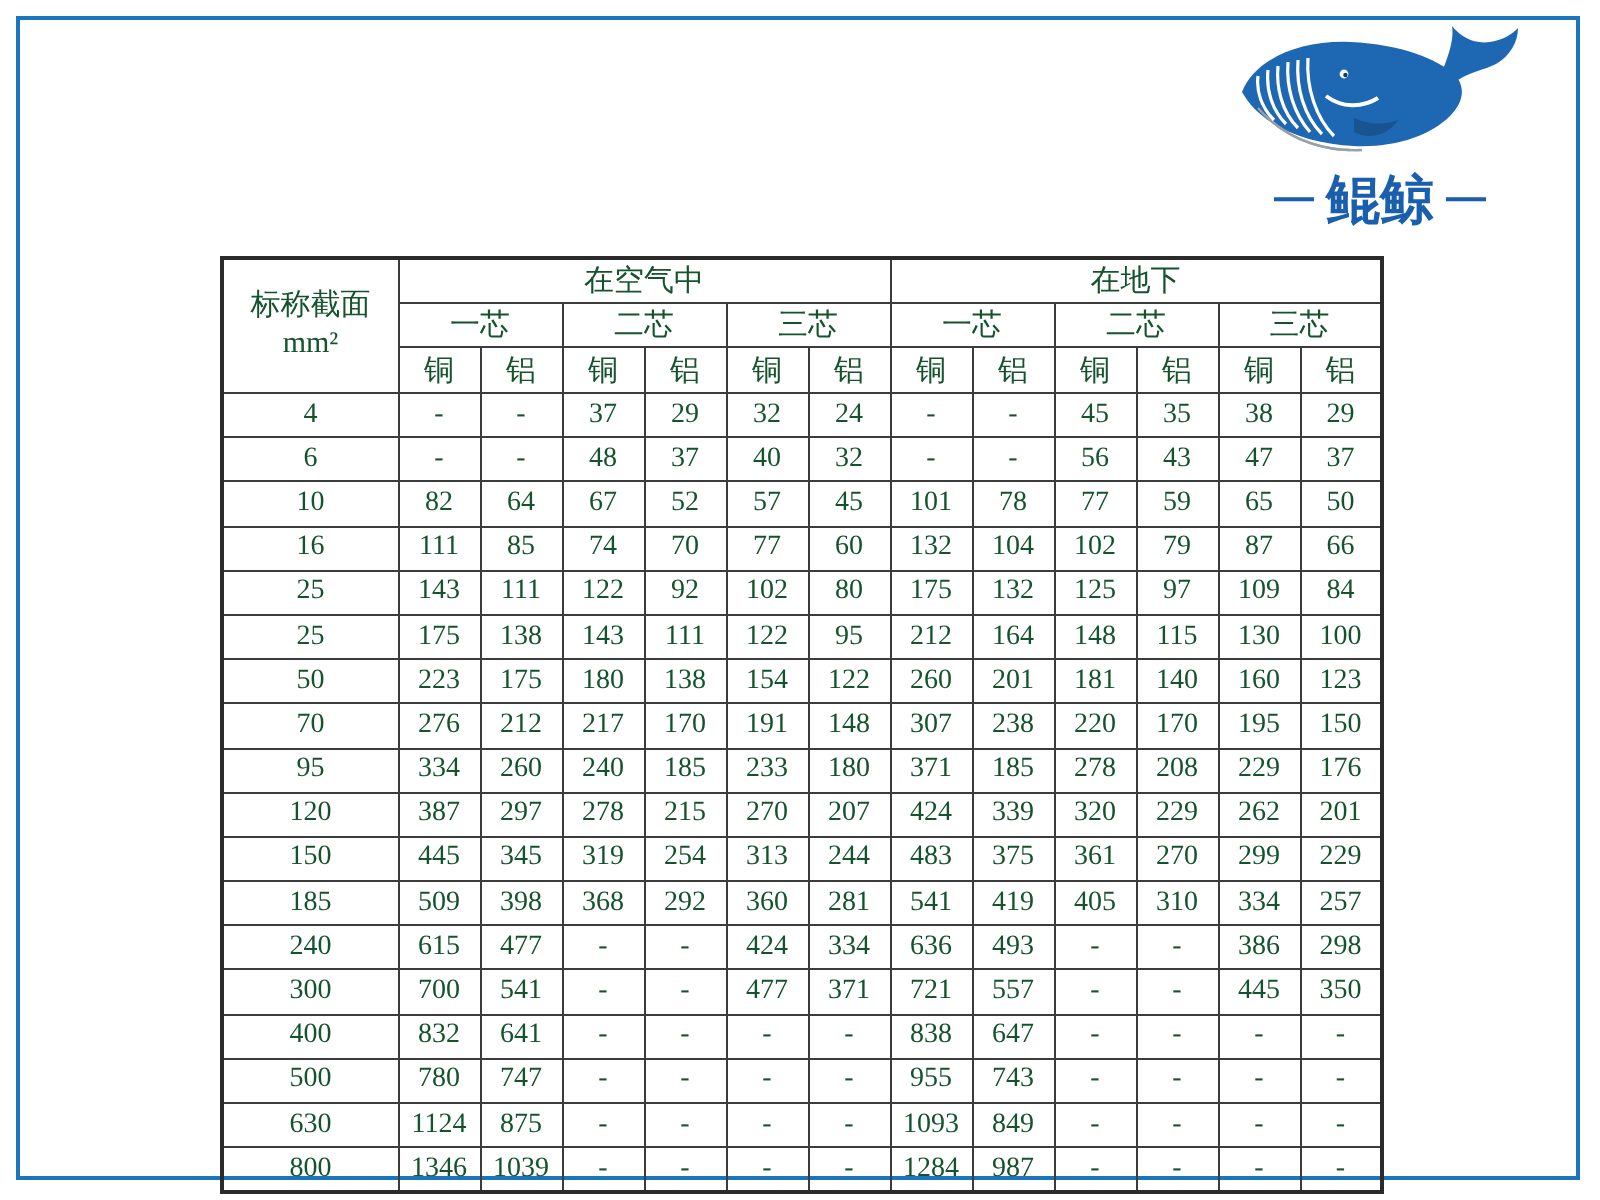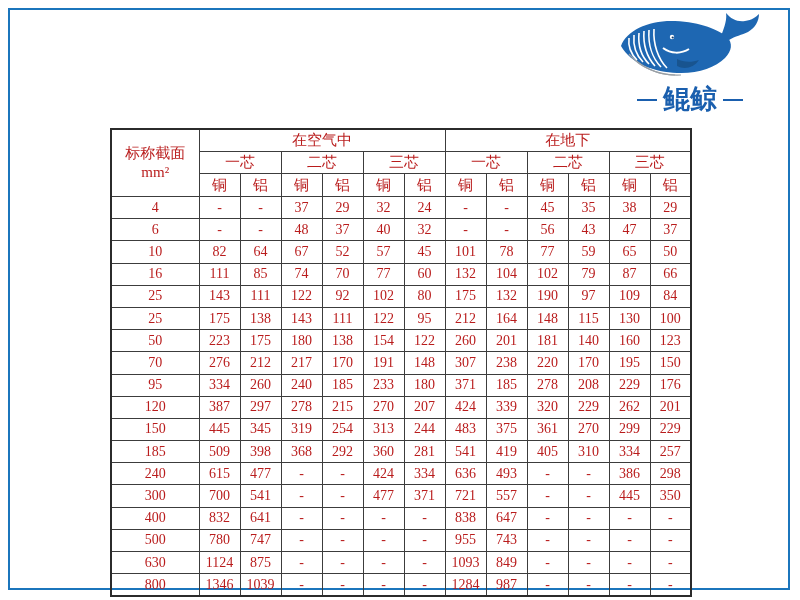--- a/index.html
+++ b/index.html
@@ -26,21 +26,21 @@
   .logo-en{
     font-family:"Liberation Sans", sans-serif;
     font-weight:bold;font-size:19px;letter-spacing:1px;color:#1a5fae;
     margin-top:2px;line-height:1;
   }
   .logo-en .green{color:#3aa546;}
   
   .tbl-wrap{position:absolute;left:110px;top:128px;}
   table{
     border-collapse:collapse;table-layout:fixed;
-    font-family:"Liberation Serif", serif;color:#b91c1c;
+    font-family:"Liberation Serif", serif;color:#14532d;
   }
   td,th{
     border:1px solid #3c3c3c;text-align:center;vertical-align:middle;
     padding:0;font-weight:normal;overflow:hidden;white-space:nowrap;
   }
   table{border:2px solid #2b2b2b;}
   col.c-sec{width:88px;}
   col.c-num{width:41px;}
   tr.hdr1 td{height:21px;font-size:15px;}
   tr.hdr2 td{height:21px;font-size:15px;}
@@ -203,21 +203,21 @@
         <tr class="datarow">
           <td>25</td>
           <td>143</td>
           <td>111</td>
           <td>122</td>
           <td>92</td>
           <td>102</td>
           <td>80</td>
           <td>175</td>
           <td>132</td>
-          <td>190</td>
+          <td>125</td>
           <td>97</td>
           <td>109</td>
           <td>84</td>
         </tr>
         <tr class="datarow">
           <td>25</td>
           <td>175</td>
           <td>138</td>
           <td>143</td>
           <td>111</td>

